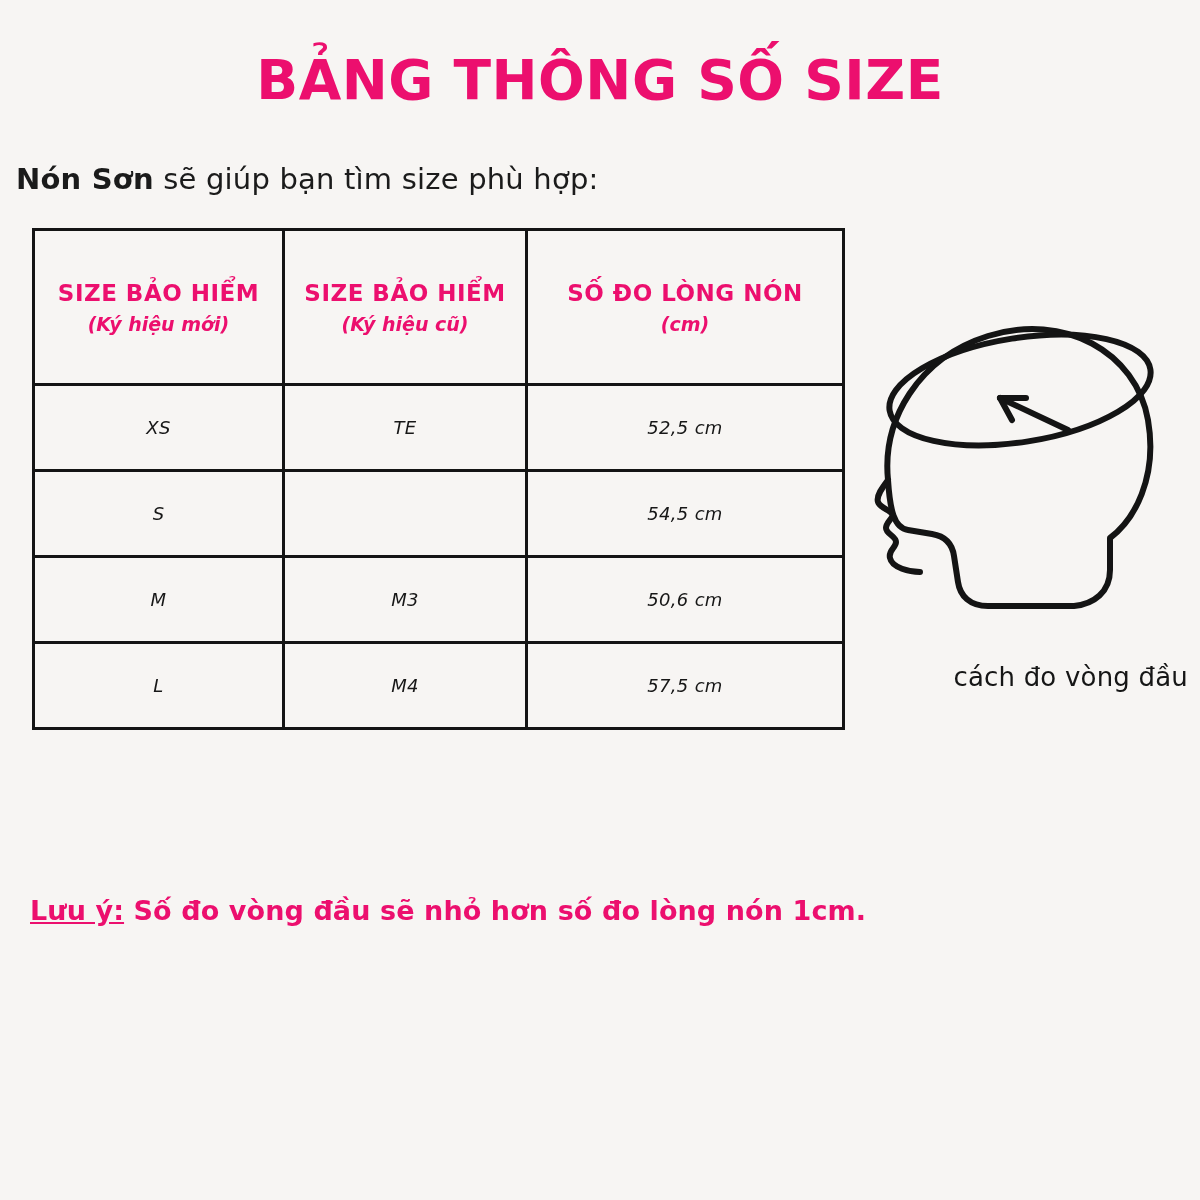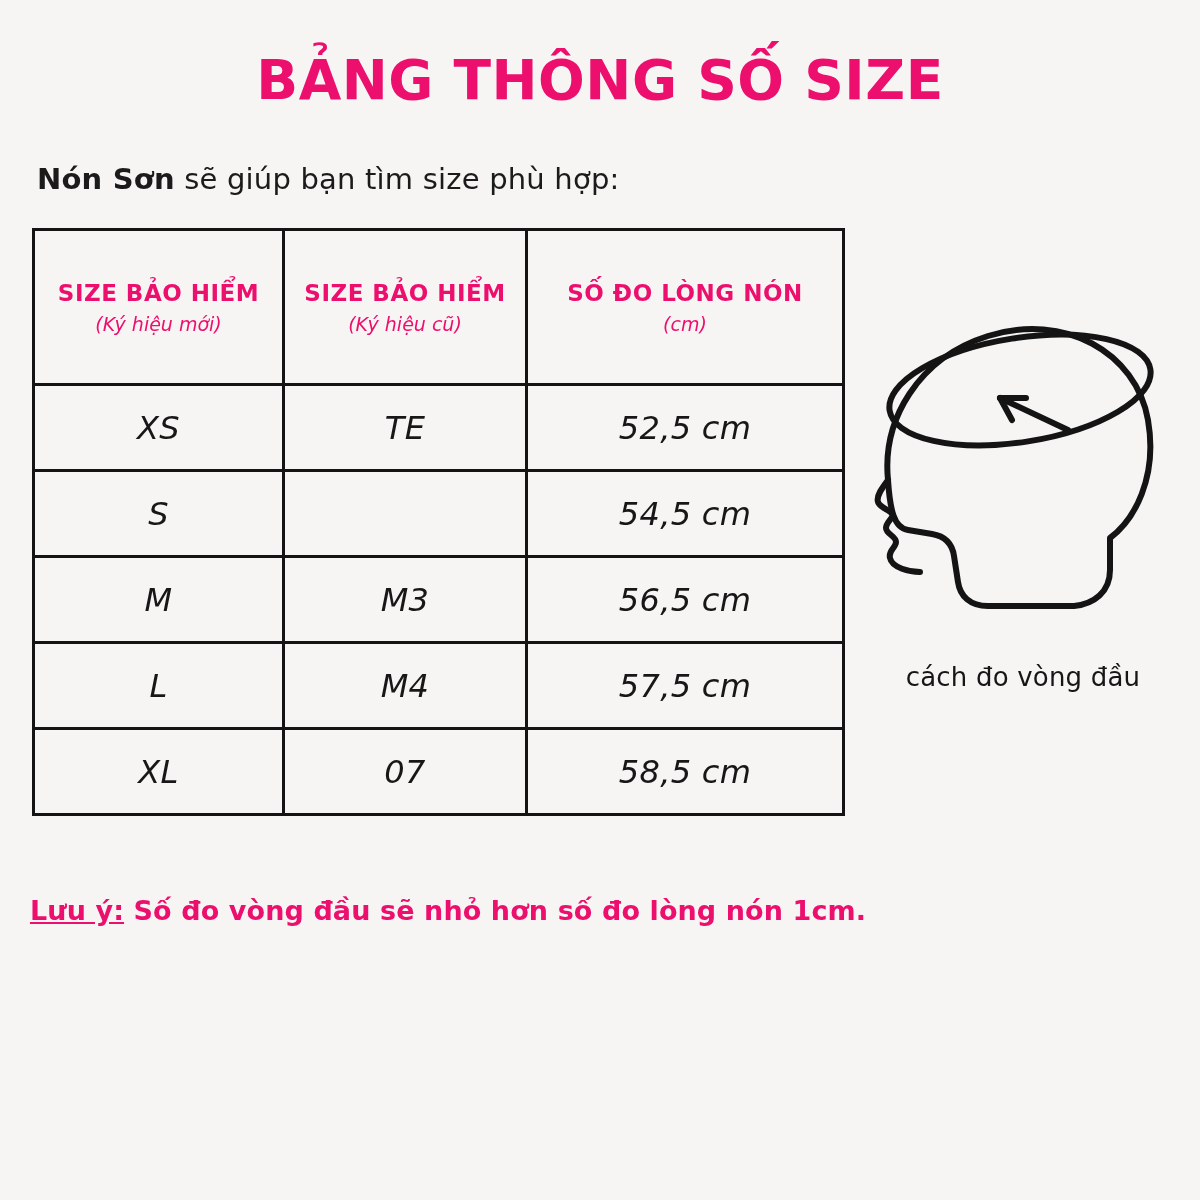--- a/index.html
+++ b/index.html
@@ -32,21 +32,21 @@
     font-weight: 700;
     font-size: 55px;
     letter-spacing: 0.5px;
     color: #ec0f6e;
   }
 
   
   .intro {
     position: absolute;
     top: 162px;
-    left: 37px;
+    left: 16px;
     font-size: 29px;
     color: #1b1b1b;
     letter-spacing: 0.2px;
   }
   .intro .bold {
     font-weight: 700;
   }
 
   
   .table-wrap {
@@ -79,26 +79,26 @@
     display: block;
     font-size: 23px;
     font-weight: 700;
     letter-spacing: 0.5px;
     line-height: 1.25;
   }
   .th-sub {
     display: block;
     font-size: 19px;
     font-style: italic;
-    font-weight: 400;
+    font-weight: 700;
     margin-top: 6px;
   }
   table.size-table tbody td {
     height: 81px;
-    font-size: 32px;
+    font-size: 18px;
     font-style: italic;
     color: #171717;
     letter-spacing: 0.3px;
   }
 
   
   .illus {
     position: absolute;
     top: 280px;
     left: 858px;
@@ -106,21 +106,21 @@
     height: 430px;
   }
   .illus svg {
     display: block;
   }
   .illus-caption {
     position: absolute;
     top: 662px;
     left: 858px;
     width: 330px;
-    text-align: center;
+    text-align: right;
     font-size: 26px;
     color: #161616;
     letter-spacing: 0.2px;
   }
 
   
   .note-luuy {
     position: absolute;
     top: 895px;
     left: 30px;
@@ -190,31 +190,26 @@
           <td>52,5 cm</td>
         </tr>
         <tr>
           <td>S</td>
           <td></td>
           <td>54,5 cm</td>
         </tr>
         <tr>
           <td>M</td>
           <td>M3</td>
-          <td>56,5 cm</td>
+          <td>50,6 cm</td>
         </tr>
         <tr>
           <td>L</td>
           <td>M4</td>
           <td>57,5 cm</td>
-        </tr>
-        <tr>
-          <td>XL</td>
-          <td>07</td>
-          <td>58,5 cm</td>
         </tr>
       </tbody>
     </table>
   </div>
 
   <div class="illus">
     <svg width="320" height="400" viewBox="0 0 320 400" fill="none" stroke="#141414" stroke-width="6" stroke-linecap="round" stroke-linejoin="round">
 
       <path d="M40 210 C34 150 70 88 140 66 C216 42 288 82 300 150 C310 208 286 250 262 268
                L262 300 C262 322 246 334 226 336 L140 336

